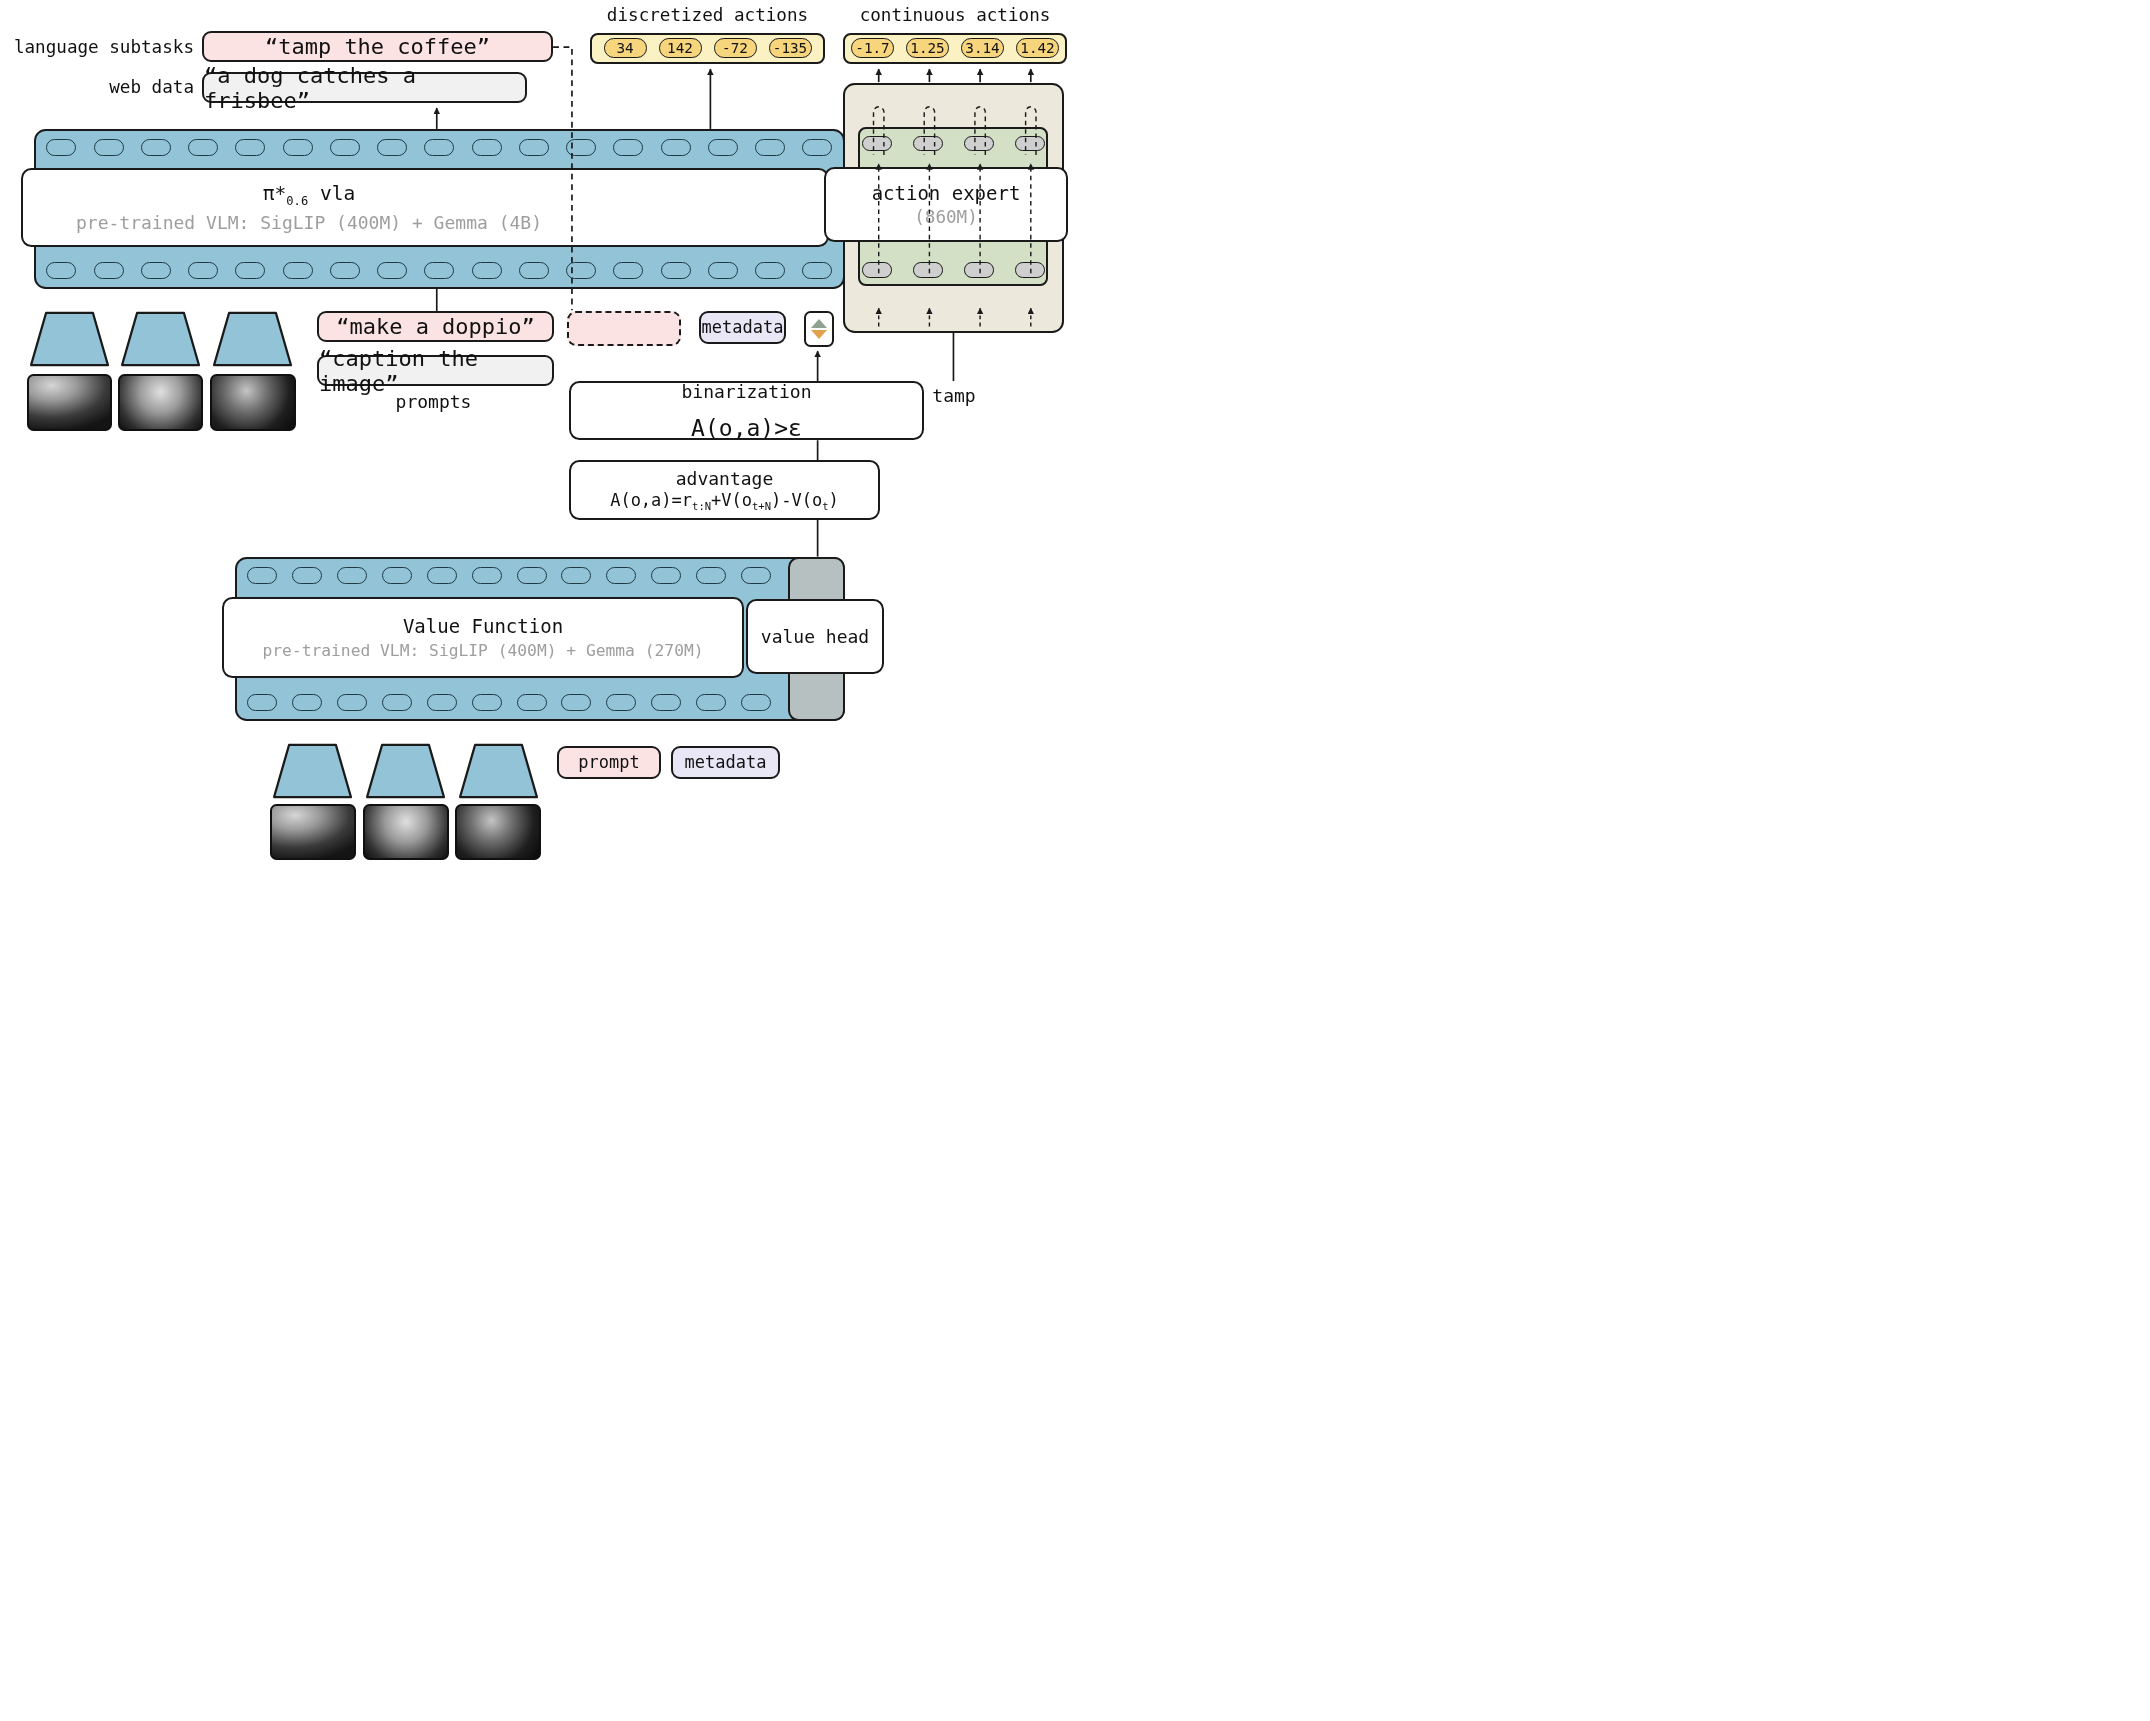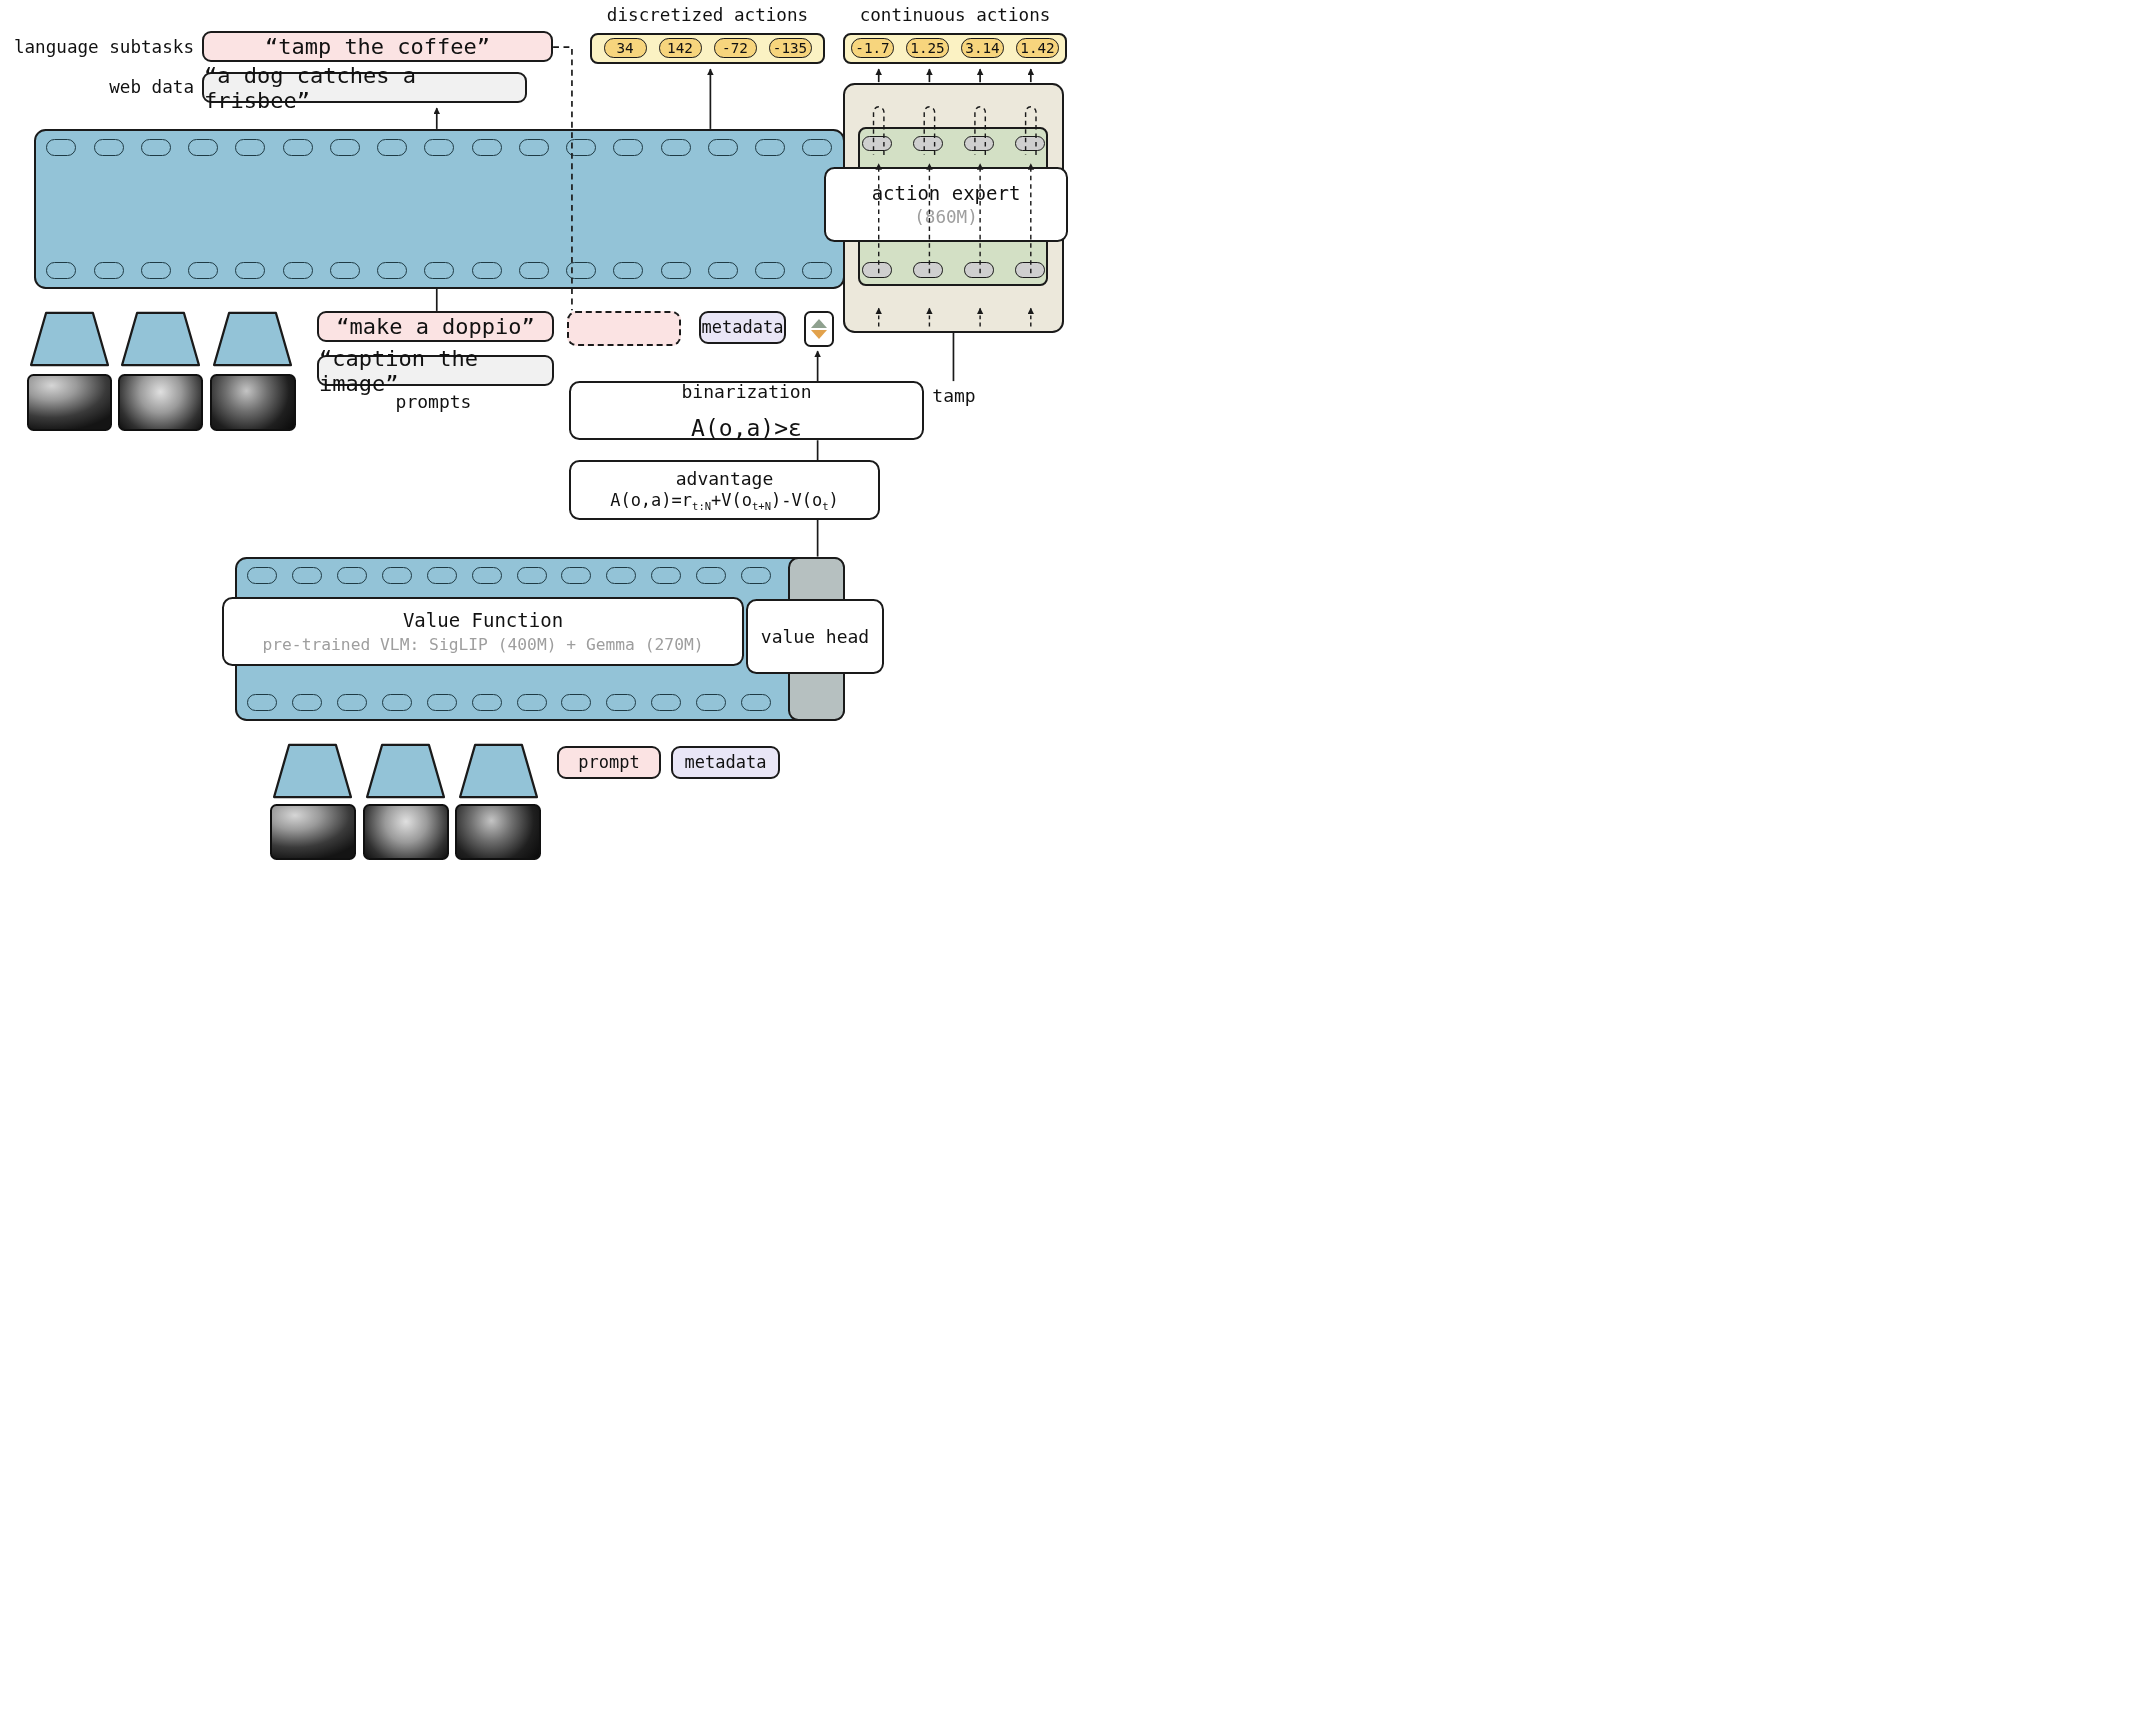--- a/index.html
+++ b/index.html
@@ -91,20 +91,26 @@
         <div class="token"></div>
         <div class="token"></div>
         <div class="token"></div>
         <div class="token"></div>
         <div class="token"></div>
         <div class="token"></div>
         <div class="token"></div>
       </div>
   </div>
 
+  <div class="whitebox" style="left:21px;top:168px;width:808px;height:79px;align-items:flex-start">
+    <div style="width:572px;text-align:center;font-size:19.5px">
+      <span>π*</span><sub>0.6</sub><span> vla</span>
+    </div>
+    <div class="subtitle" style="width:572px;text-align:center;font-size:18px;margin-top:3.9px">pre-trained VLM: SigLIP (400M) + Gemma (4B)</div>
+  </div>
 
   <div class="abs" style="left:843px;top:83px;width:221px;height:250px;background:#ece8db;border:2px solid #1a1a1a;border-radius:11.7px">
     <div class="abs" style="left:13px;top:42px;width:190px;height:159px;background:#d3e0c5;border:2px solid #1a1a1a;border-radius:7.8px;display:flex;flex-direction:column;justify-content:space-between;padding:6.5px 2px">
       <div style="display:flex;justify-content:center;gap:21px">
           <div class="graytoken"></div>
           <div class="graytoken"></div>
           <div class="graytoken"></div>
           <div class="graytoken"></div>
         </div>
       <div style="display:flex;justify-content:center;gap:21px">
@@ -185,21 +191,21 @@
         <div class="token"></div>
         <div class="token"></div>
         <div class="token"></div>
         <div class="token"></div>
         <div class="token"></div>
         <div class="token"></div>
       </div>
   </div>
   <div class="abs" style="left:788px;top:557px;width:57px;height:164px;background:#b6c0c0;border:2px solid #1a1a1a;border-radius:10.4px"></div>
 
-  <div class="whitebox" style="left:222px;top:597px;width:522px;height:69px">
+  <div class="whitebox" style="left:222px;top:597px;width:522px;height:81px">
     <div style="font-size:19px">Value Function</div>
     <div class="subtitle" style="font-size:16.3px;margin-top:3.9px">pre-trained VLM: SigLIP (400M) + Gemma (270M)</div>
   </div>
   <div class="whitebox" style="left:746px;top:599px;width:138px;height:75px">
     <div style="font-size:18px">value head</div>
   </div>
 
   <svg class="trap" style="left:272px;top:743px" width="81" height="56" viewBox="0 0 124 86">
       <path d="M 26 3 H 98 L 121 83 H 3 Z" fill="#93c3d7" stroke="#1a1a1a" stroke-width="3.5" stroke-linejoin="round"></path>
     </svg>

